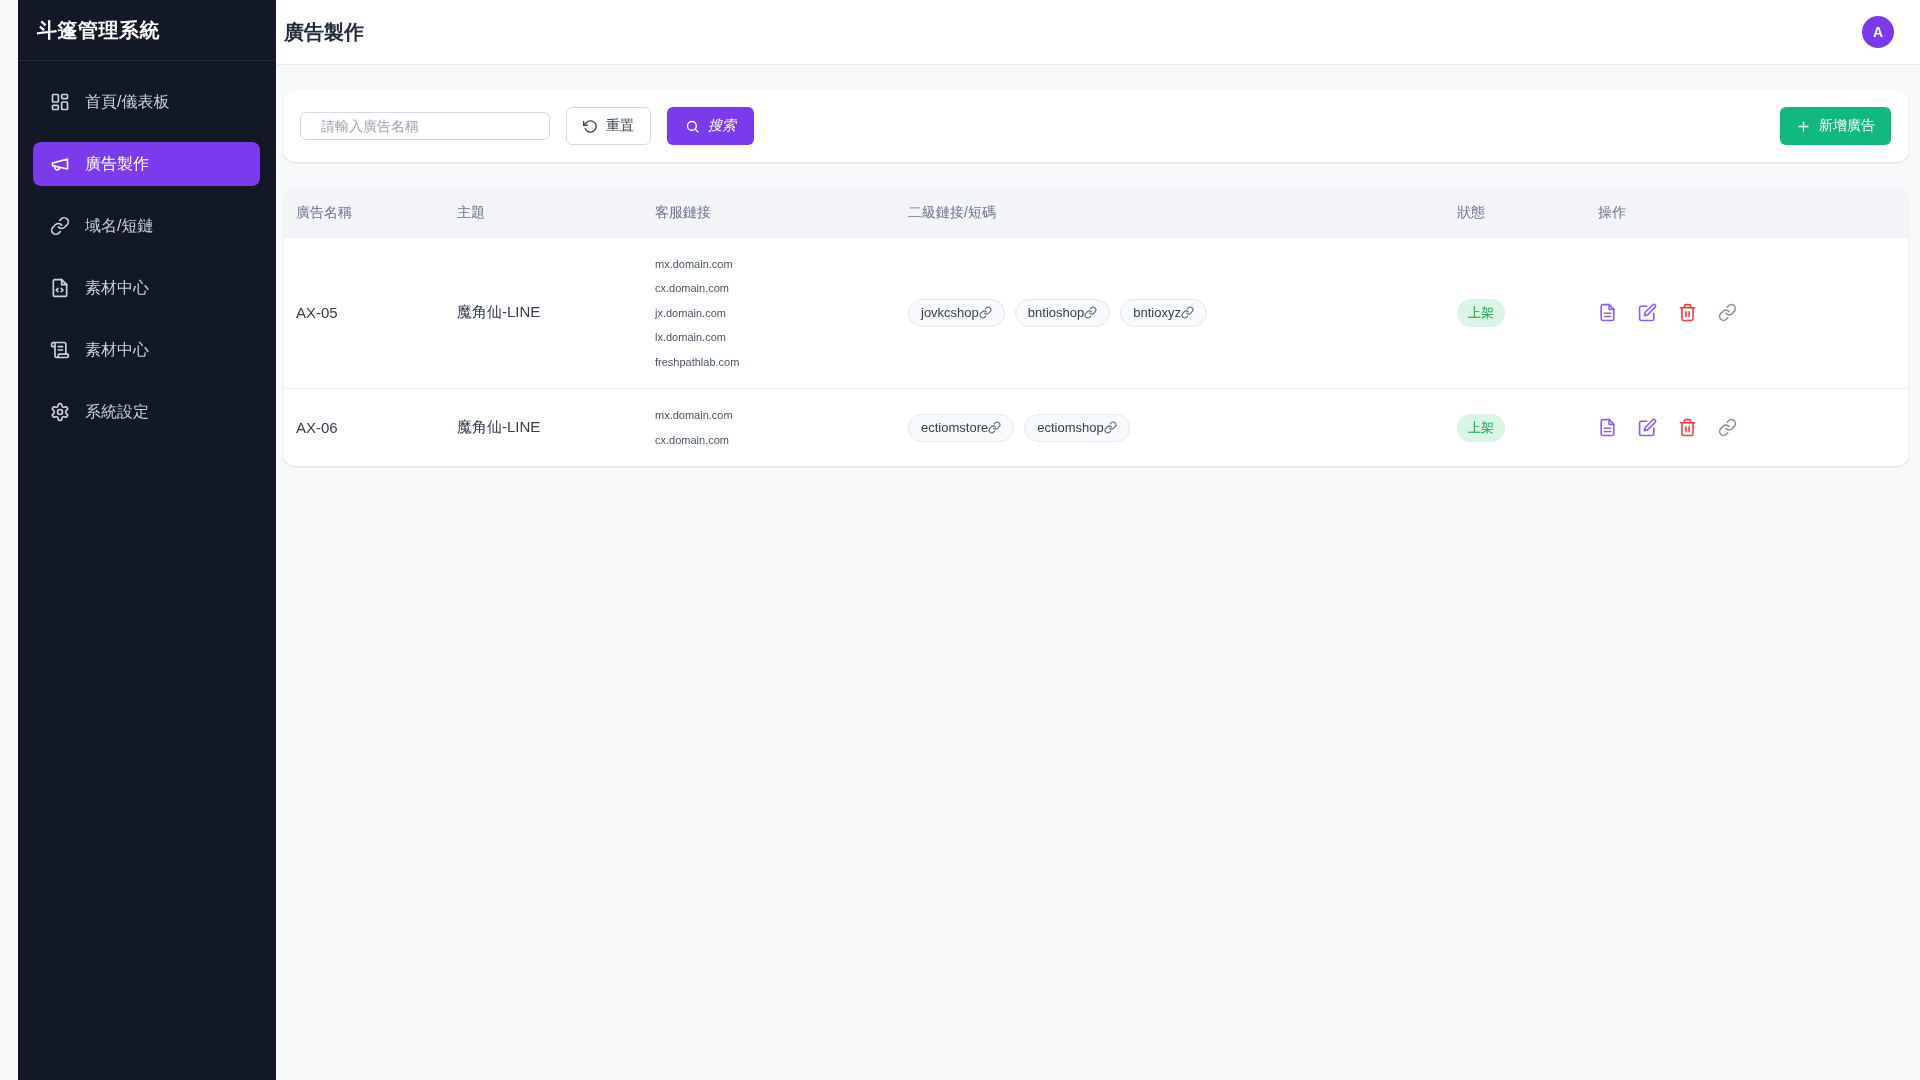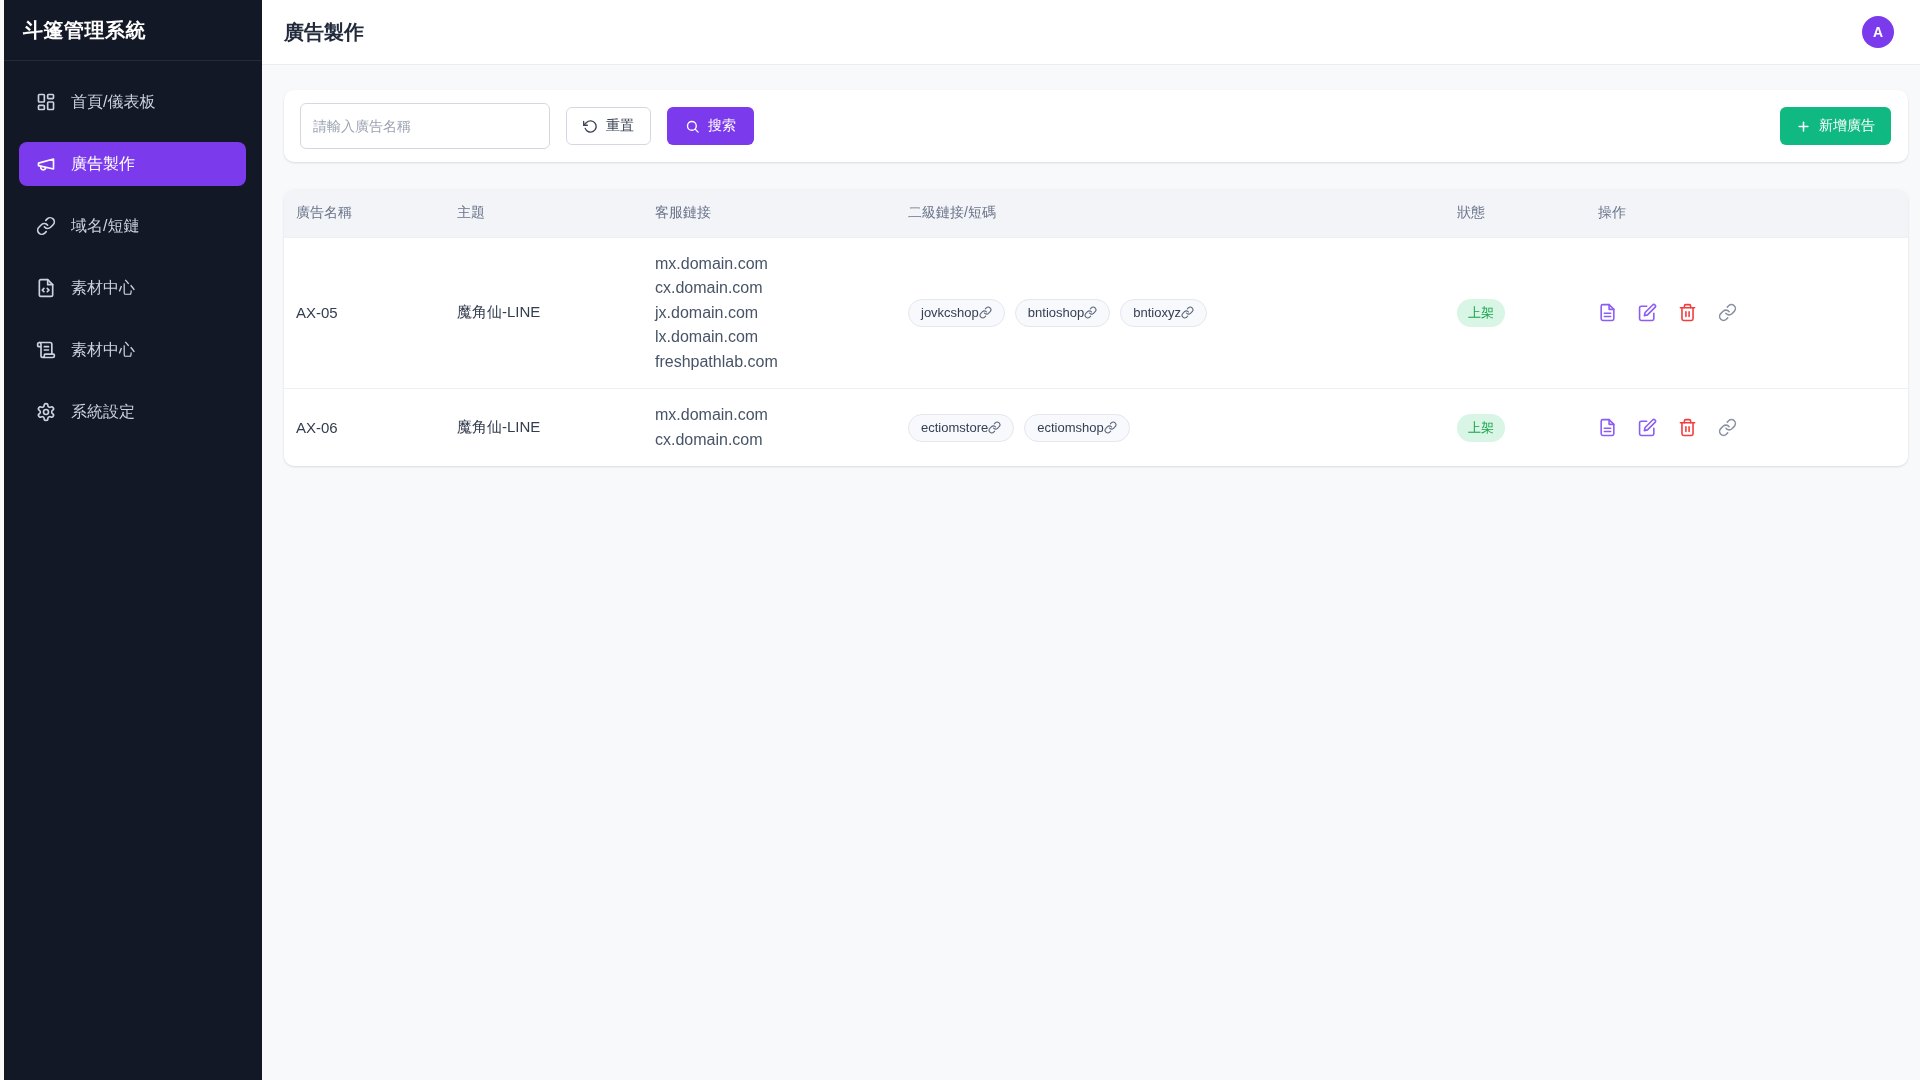--- a/index.html
+++ b/index.html
@@ -3,21 +3,21 @@
 <meta charset="utf-8">
 <style>
   * { box-sizing: border-box; }
   html,body { margin:0; padding:0; }
   body {
     width:1920px; height:1080px; overflow:hidden;
     background:#f8f9fb; color:#333d4f;
     font-family:"Liberation Sans", sans-serif;
   }
   
-  .sidebar { position:fixed; left:4px; top:0; bottom:0; width:258px; background:#131826; z-index:10; }
+  .sidebar { position:fixed; left:18px; top:0; bottom:0; width:258px; background:#131826; z-index:10; }
   .sidebar-title {
     height:61px; display:flex; align-items:center; padding:0 19px;
     color:#ffffff; font-size:20px; font-weight:bold; letter-spacing:.5px;
     border-bottom:1px solid rgba(255,255,255,.08);
   }
   .nav { padding:19px 16px 0 15px; display:flex; flex-direction:column; gap:18px; }
   .nav-item {
     height:44px; border-radius:8px; display:flex; align-items:center; gap:15px;
     padding-left:17px; font-size:16px; color:#ccd2de; cursor:pointer;
   }
@@ -34,42 +34,42 @@
   .avatar {
     width:32px; height:32px; border-radius:50%; background:#7c3aed; color:#fff;
     display:flex; align-items:center; justify-content:center; font-size:14px; font-weight:bold; cursor:pointer;
   }
   .content { padding:25px 12px 0 26px; }
   .card { background:#ffffff; border-radius:10px; box-shadow:0 1px 3px rgba(16,24,40,.08), 0 1px 2px rgba(16,24,40,.05); }
   
   .filter-card { height:72px; display:flex; align-items:center; justify-content:space-between; padding:0 17px 0 16px; }
   .filter-left { display:flex; align-items:center; gap:16px; }
   .search-input {
-    width:250px; height:46px; border:1px solid #d4d9e1; border-radius:6px;
-    padding:0 12px; font-size:14px; color:#333d4f; outline:none; font-family:inherit; background:#fff;
+    width:250px; height:28px; border:1px solid #d4d9e1; border-radius:6px;
+    padding:0 20px; font-size:14px; color:#333d4f; outline:none; font-family:inherit; background:#fff;
   }
   .search-input::placeholder { color:#9aa3b2; }
   .btn {
     height:38px; display:inline-flex; align-items:center; gap:8px; border-radius:6px;
     font-size:14px; padding:0 16px; cursor:pointer; border:none; font-family:inherit; white-space:nowrap;
   }
   .btn svg { width:15px; height:15px; }
   .btn-plain { background:#ffffff; border:1px solid #d4d9e1; color:#3c4657; }
-  .btn-primary { background:#7c3aed; color:#ffffff; padding:1px 18px; }
+  .btn-primary { background:#7c3aed; color:#ffffff; padding:1px 18px;font-style:italic; }
   .btn-success { background:#10b981; color:#ffffff; }
   
   .table-card { margin-top:27px; overflow:hidden; }
   table { width:100%; border-collapse:collapse; table-layout:fixed; }
   thead th {
     background:#f2f4f7; height:48px; text-align:left; font-size:14px; font-weight:normal;
     color:#69738a; padding:0 12px;
   }
   tbody td { padding:14px 12px; font-size:15px; color:#333d4f; vertical-align:middle; border-top:1px solid #eef0f4; }
   .cell-text { font-size:15px; color:#333d4f; }
-  .domain-line { font-size:16px; color:#475467; line-height:24.5px; }
+  .domain-line { font-size:11px; color:#475467; line-height:24.5px; }
   .chips { display:flex; align-items:center; flex-wrap:wrap; }
   .chip {
     display:inline-flex; align-items:center; gap:0; height:28px; padding:0 12px;
     border:1px solid #e4e7ec; border-radius:999px; background:#f8f9fc;
     font-size:13px; color:#344054; margin-right:10px; cursor:pointer;
   }
   .chip svg { width:13px; height:13px; color:#5b6576; display:block; }
   .badge {
     display:inline-block; padding:5px 11px; border-radius:999px;
     background:#d8f5e5; color:#17a34a; font-size:13px;

